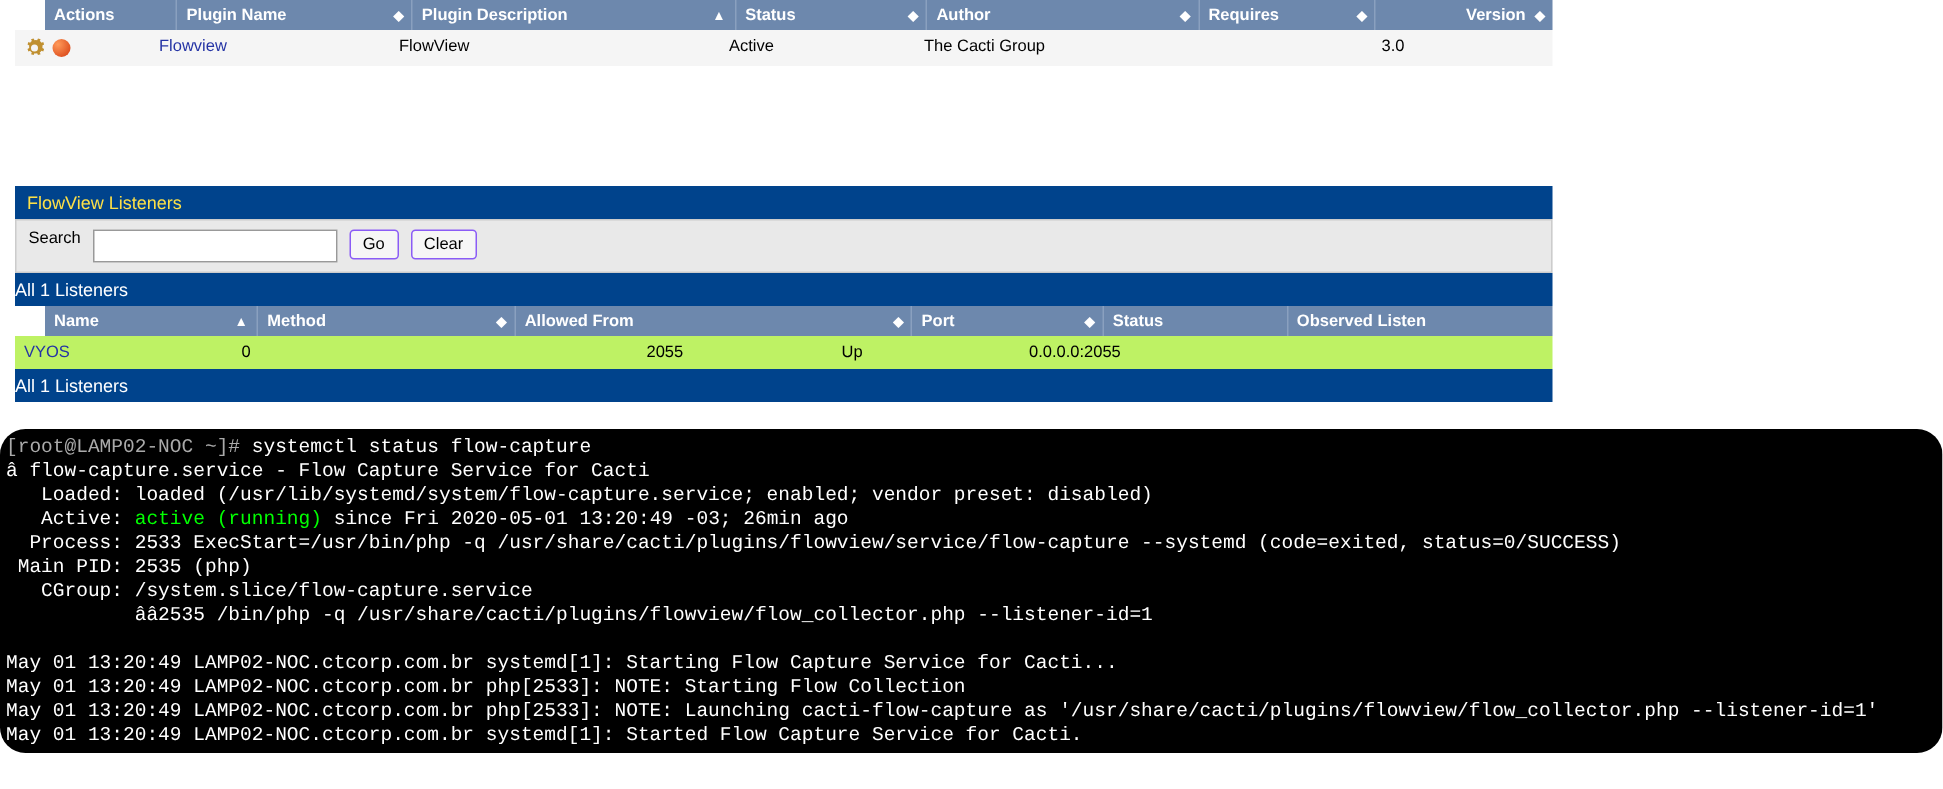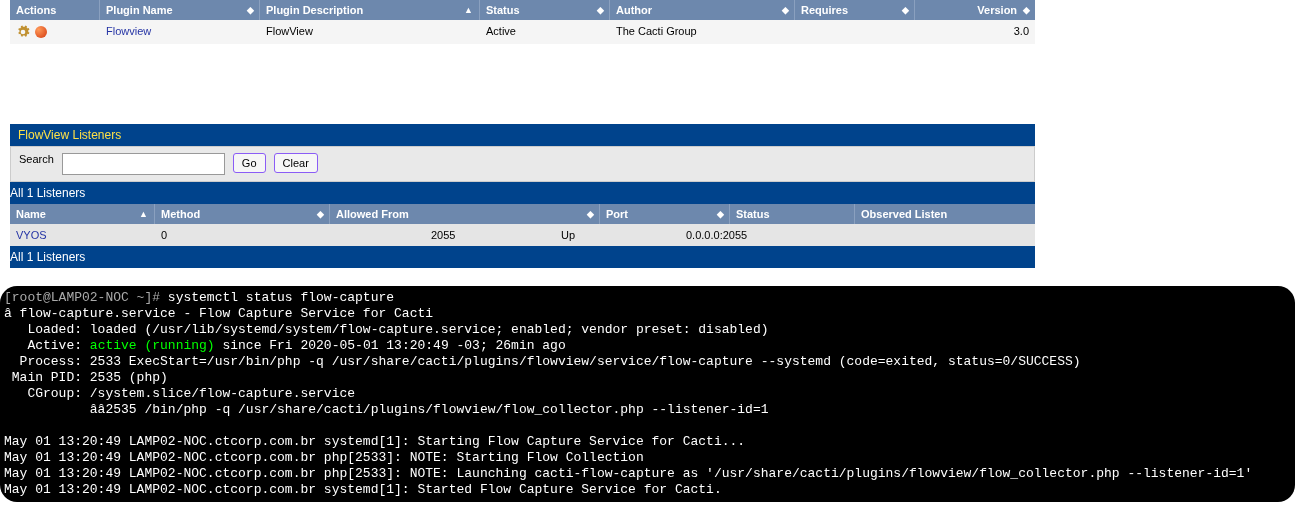--- a/index.html
+++ b/index.html
@@ -12,20 +12,21 @@
 }
 .panel {
   width: 1025px;
   margin-left: 10px;
 }
 .header-row {
   background: #6d88ad;
   color: #fff;
   display: flex;
   font-weight: bold;
+  margin-left: 20px;
 }
 .header-row .cell {
   padding: 4px 6px;
   border-right: 1px solid #8aa0bf;
   box-sizing: border-box;
   display: flex;
   justify-content: space-between;
   align-items: center;
 }
 .header-row .cell:last-child { border-right: none; }
@@ -143,21 +144,21 @@
             <path fill="#c09030" d="M12 8a4 4 0 100 8 4 4 0 000-8zm9 4l2 1-1 3-2-1a8 8 0 01-2 2l1 2-3 1-1-2a8 8 0 01-3 0l-1 2-3-1 1-2a8 8 0 01-2-2l-2 1-1-3 2-1a8 8 0 010-3l-2-1 1-3 2 1a8 8 0 012-2l-1-2 3-1 1 2a8 8 0 013 0l1-2 3 1-1 2a8 8 0 012 2l2-1 1 3-2 1a8 8 0 010 3z"></path>
           </svg>
       </span>
       <span class="icon-red"></span>
     </div>
     <div class="cell link" style="width:160px">Flowview</div>
     <div class="cell" style="width:220px">FlowView</div>
     <div class="cell" style="width:130px">Active</div>
     <div class="cell" style="width:185px">The Cacti Group</div>
     <div class="cell" style="width:120px"></div>
-    <div class="cell" style="width:120px;text-align:right">3.0</div>
+    <div class="cell" style="width:120px;">3.0</div>
   </div>
 </div>
 
 <div style="height:80px"></div>
 
 <div class="panel">
   <div class="section-title">FlowView Listeners</div>
   <div class="search-bar">
     <span>Search</span>
     <input type="text" style="">
@@ -182,21 +183,21 @@
         <span>Port</span>
         <span class="sort-arrows">◆</span>
       </div>
     <div class="cell" style="width:125px">
         <span>Status</span>
       </div>
     <div class="cell" style="width:180px">
         <span>Observed Listen</span>
       </div>
   </div>
-  <div class="data-row" style="background:#e5e5e5">
+  <div class="data-row" style="background:#bef264">
     <div class="cell link" style="width:145px">VYOS</div>
     <div class="cell" style="width:270px">0</div>
     <div class="cell" style="width:130px">2055</div>
     <div class="cell" style="width:125px">Up</div>
     <div class="cell" style="width:180px">0.0.0.0:2055</div>
   </div>
   <div class="band">All 1 Listeners</div>
 </div>
 
 <div class="terminal"><span class="t-grey">[root@LAMP02-NOC ~]# </span><span>systemctl status flow-capture</span>

